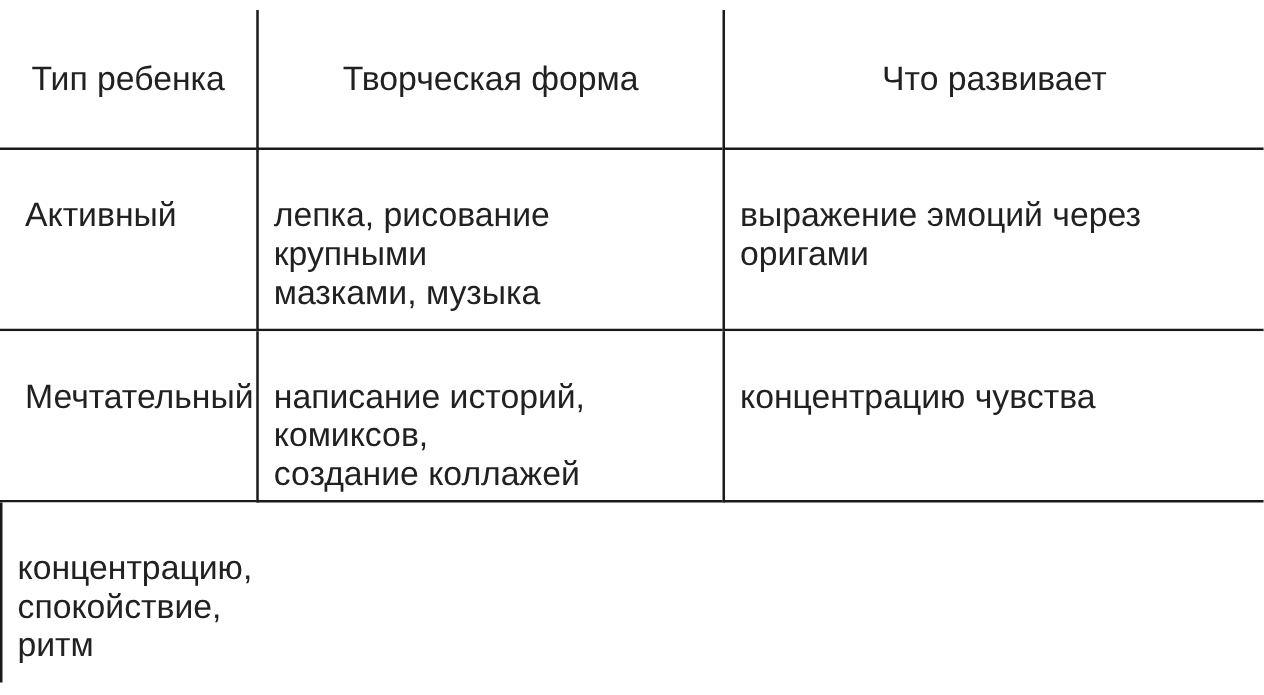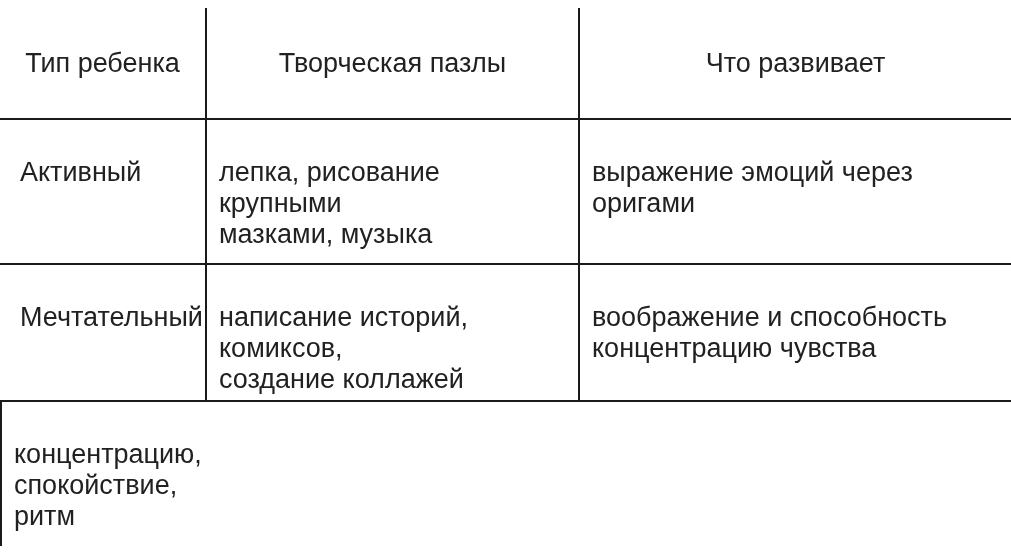--- a/index.html
+++ b/index.html
@@ -43,21 +43,21 @@
 </style>
 </head>
 <body>
 
 <div class="table">
 
   <div class="cell c0 hb header-cell">
     <span>Тип ребенка</span>
   </div>
   <div class="cell c1 hb header-cell">
-    <span>Творческая пазлы</span>
+    <span>Творческая форма</span>
   </div>
   <div class="cell c2 hb header-cell">
     <span>Что развивает</span>
   </div>
 
   <div class="cell c0 hb body-cell">
     <span class="cell-line">Активный</span>
   </div>
   <div class="cell c1 hb body-cell">
     <span class="cell-line">лепка, рисование крупными</span>
@@ -69,21 +69,20 @@
   </div>
 
   <div class="cell c0 hb body-cell">
     <span class="cell-line">Мечтательный</span>
   </div>
   <div class="cell c1 hb body-cell">
     <span class="cell-line">написание историй, комиксов,</span>
     <span class="cell-line">создание коллажей</span>
   </div>
   <div class="cell c2 hb body-cell">
-    <span class="cell-line">воображение и способность</span>
     <span class="cell-line">концентрацию чувства</span>
   </div>
 
   <div class="cell c2 body-cell">
     <span class="cell-line">концентрацию, спокойствие, ритм</span>
   </div>
 
 </div>
 
 </body></html>

